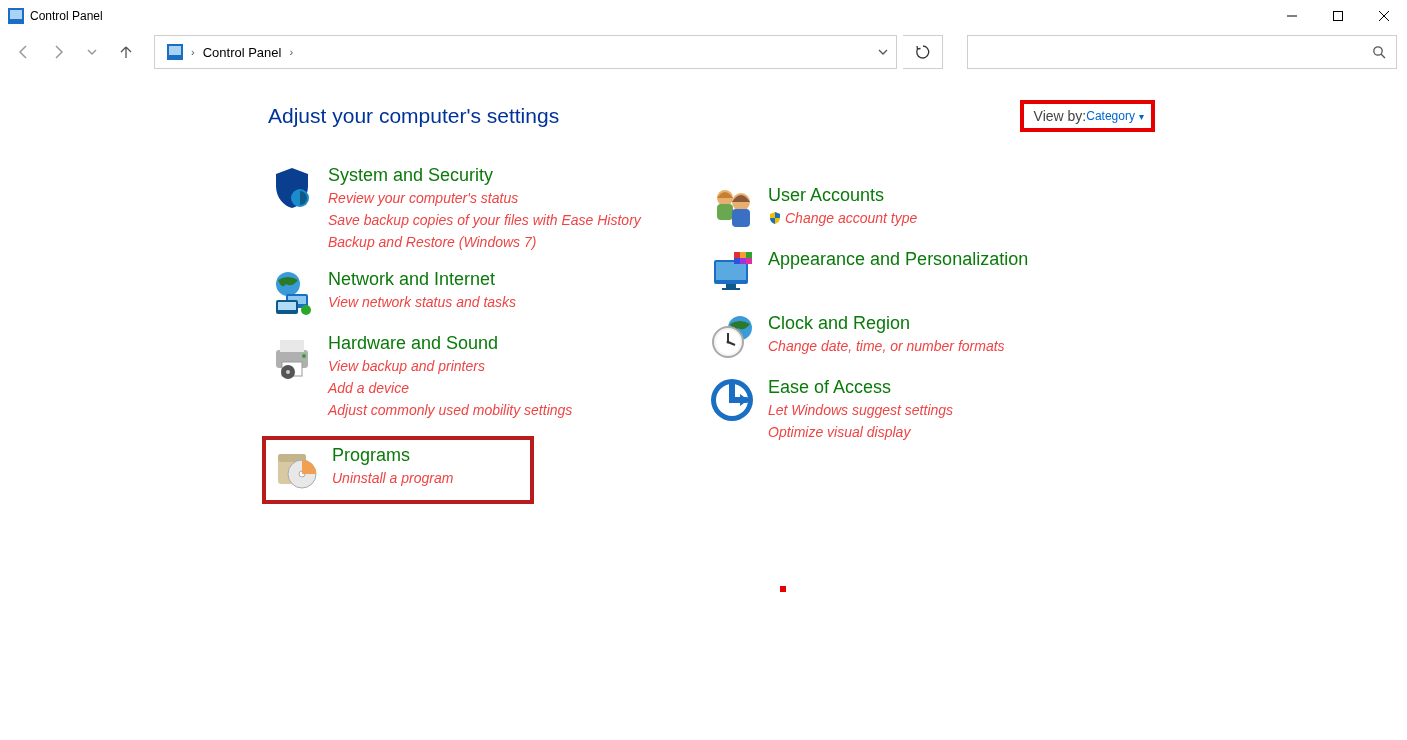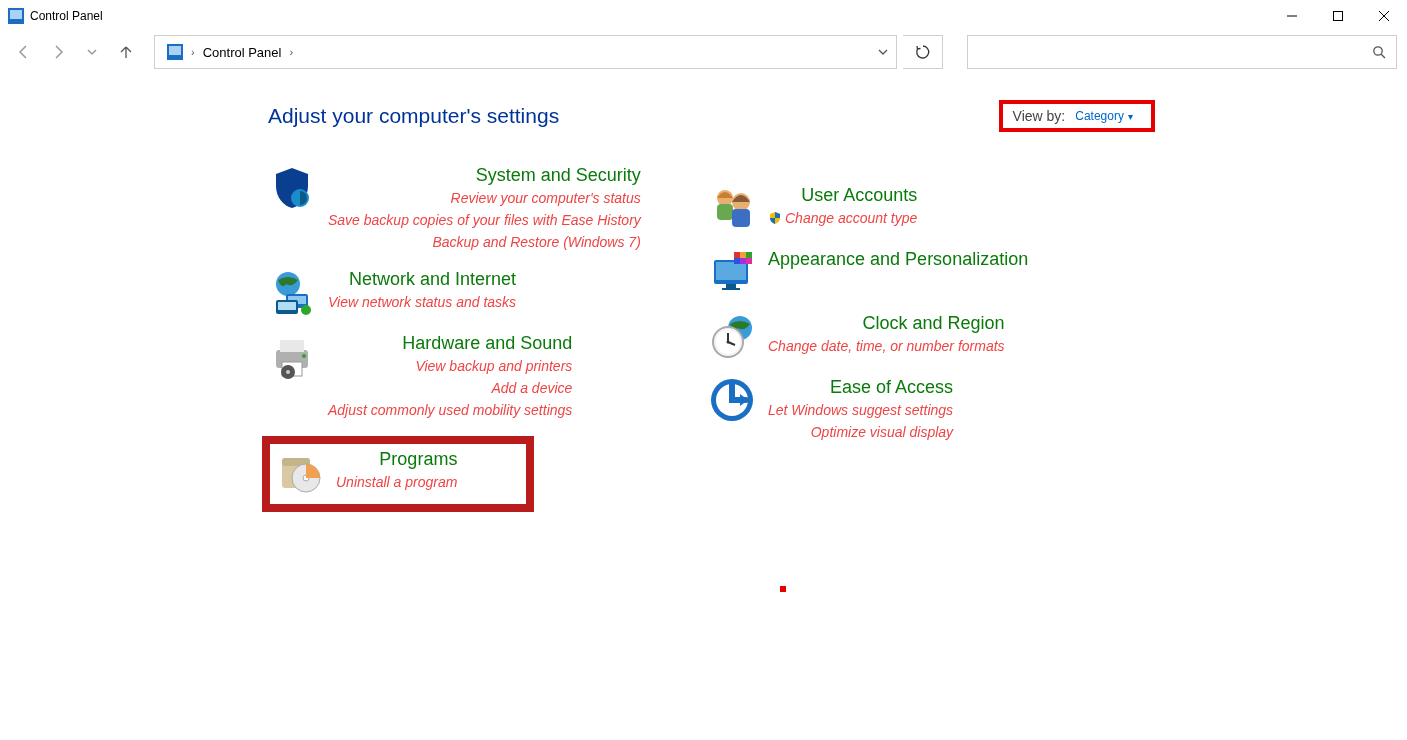--- a/index.html
+++ b/index.html
@@ -94,22 +94,22 @@
   }
   .heading {
     font-size: 21px;
     color: #003399;
     font-weight: 400;
   }
   .viewby-wrap {
     margin-left: auto;
     margin-right: 252px;
     border: 4px solid #e60000;
-    padding: 4px 18px 4px 10px;
-    display: flex; align-items: center; gap: 10px;
+    padding: 4px 7px 4px 10px;
+    display: flex; align-items: center; 
   }
   .viewby-label { color: #444; font-size: 14px;}
   .viewby-value { color: #0066cc; font-size: 12px; display:flex;align-items:center;gap:4px;}
   .viewby-value::after { content:"▾"; font-size:10px; color:#0066cc;}
 
   .columns {
     margin-top: 32px;
     display: flex;
     gap: 40px;
   }
@@ -119,31 +119,31 @@
   .cat {
     display: flex;
     gap: 12px;
     margin-bottom: 16px;
     align-items: flex-start;
   }
   .cat-icon {
     width: 48px; height: 48px; flex-shrink: 0;
     display: flex; align-items: center; justify-content: center;
   }
-  .cat-body { display: flex; flex-direction: column; gap: 2px; text-align: right; }
+  .cat-body { display: flex; flex-direction: column; gap: 2px; }
   .cat-title {
     color: #0a7a0a; font-size: 18px; font-weight: 400;
     line-height: 22px;
   }
   .cat-link {
     color: #ef4444; font-size: 14px; line-height: 20px; font-style: italic;
   }
   .cat-link .shield { display:inline-block; vertical-align:-2px; margin-right:3px;}
   .highlight-box {
-    border: 8px solid #b91c1c;
+    border: 4px solid #b91c1c;
     padding: 4px 4px 8px 4px;
     margin-left: -6px;
     margin-top: 4px;
     width: 272px;
   }
   .highlight-box .cat { margin-bottom: 0; padding-left: 2px;}
   .red-dot {
     position: absolute;
     left: 780px; top: 586px;
     width: 6px; height: 6px; background: #e60000;

